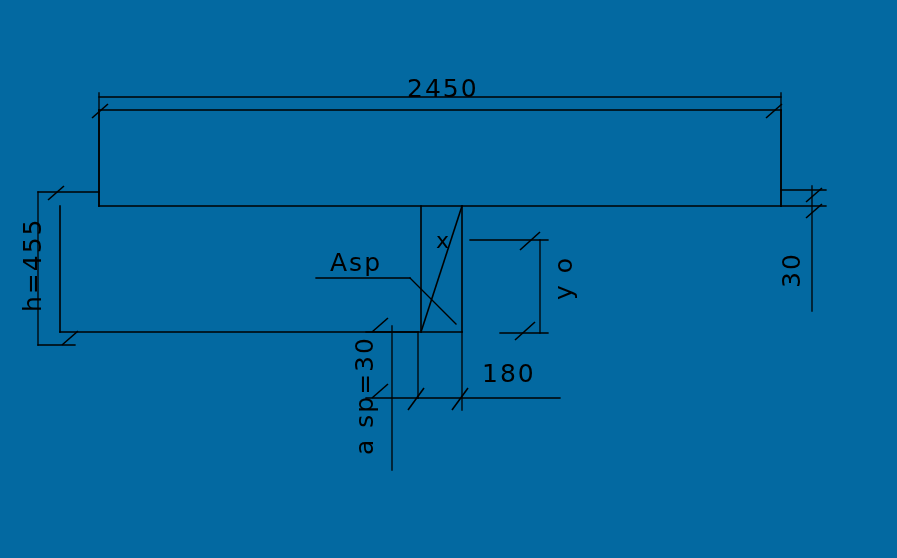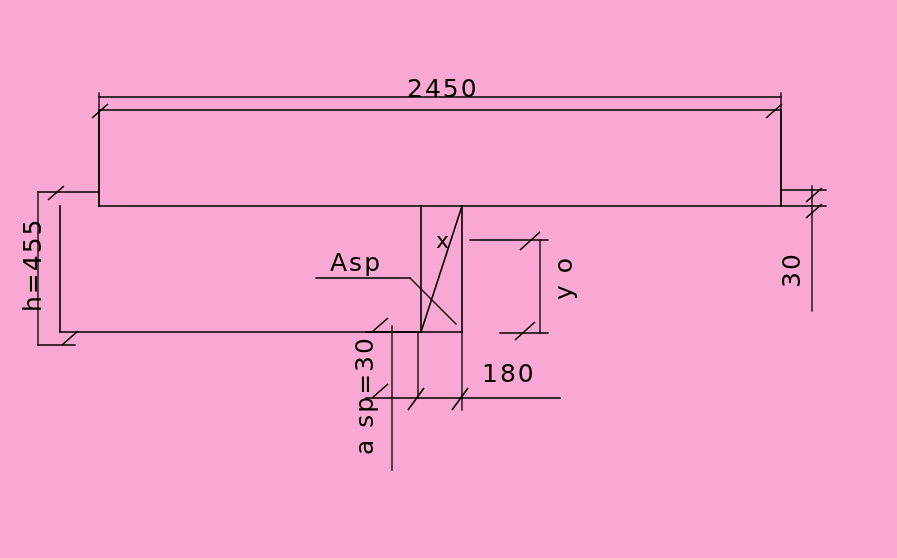--- a/index.html
+++ b/index.html
@@ -4,21 +4,21 @@
 <style>
   html, body {
     margin: 0;
     padding: 0;
     background: #ff00ff;
   }
   #stage {
     position: relative;
     width: 897px;
     height: 558px;
-    background: #f9a8d4;
+    background: #0369a1;
     overflow: hidden;
     font-family: "DejaVu Sans", sans-serif;
   }
   #stage svg {
     position: absolute;
     left: 0;
     top: 0;
     width: 897px;
     height: 558px;
   }

